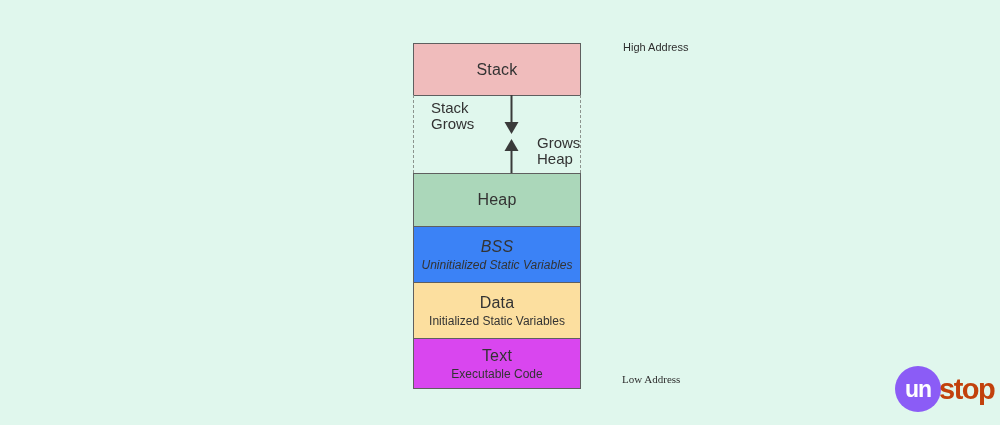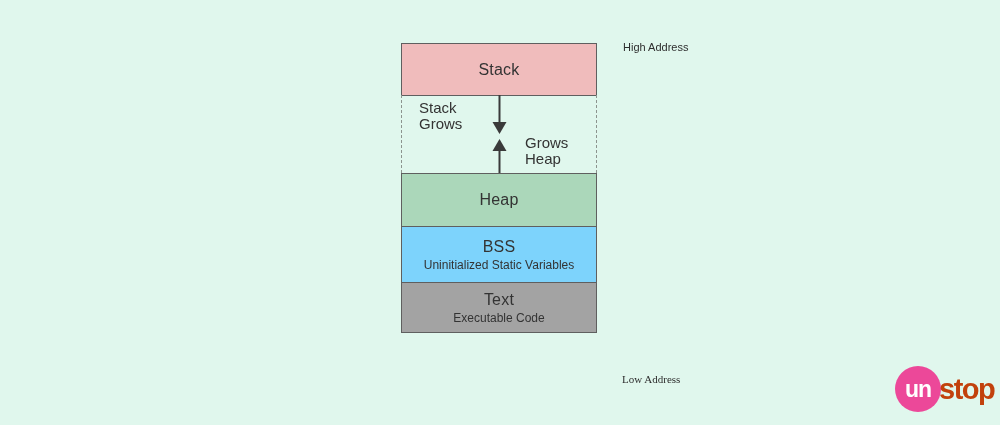--- a/index.html
+++ b/index.html
@@ -8,23 +8,23 @@
     position: relative;
     background: #e0f7ed;
     font-family: "Liberation Sans", "DejaVu Sans", sans-serif;
     color: #303030;
     overflow: hidden;
   }
 
   
   .diagram {
     position: absolute;
-    left: 401px;
+    left: 413px;
     top: 43px;
-    width: 196px;
+    width: 168px;
   }
   .seg {
     position: relative;
     border: 1px solid #5f5f5f;
     display: flex;
     flex-direction: column;
     align-items: center;
     justify-content: center;
     text-align: center;
   }
@@ -123,32 +123,36 @@
     <div class="grow-label grow-label-heap">
       <div>Grows</div>
       <div>Heap</div>
     </div>
   </div>
 
   <div class="seg seg-heap" style="background-color: rgb(171, 215, 186);">
     <div class="seg-label">Heap</div>
   </div>
 
-  <div class="seg seg-bss" style="background-color: #7dd3fc;">
+  <div class="seg seg-bss" style="background-color: #3b82f6; font-style: italic;">
     <div class="seg-label">BSS</div>
     <div class="seg-sublabel">Uninitialized Static Variables</div>
   </div>
 
+  <div class="seg seg-data" style="background-color: rgb(252, 223, 159);">
+    <div class="seg-label">Data</div>
+    <div class="seg-sublabel">Initialized Static Variables</div>
+  </div>
 
-  <div class="seg seg-text" style="background-color: #a3a3a3;">
+  <div class="seg seg-text" style="background-color: #d946ef;">
     <div class="seg-label">Text</div>
     <div class="seg-sublabel">Executable Code</div>
   </div>
 
 </div>
 
 <div class="addr addr-high">High Address</div>
 <div class="addr addr-low">Low Address</div>
 
 <div class="logo">
-  <div class="logo-circle" style="background-color: #ec4899; text-align: center;">un</div>
+  <div class="logo-circle" style="background-color: #8b5cf6; text-align: center;">un</div>
   <div class="logo-rest" style="color: #c2410c;">stop</div>
 </div>
 
 </body></html>

